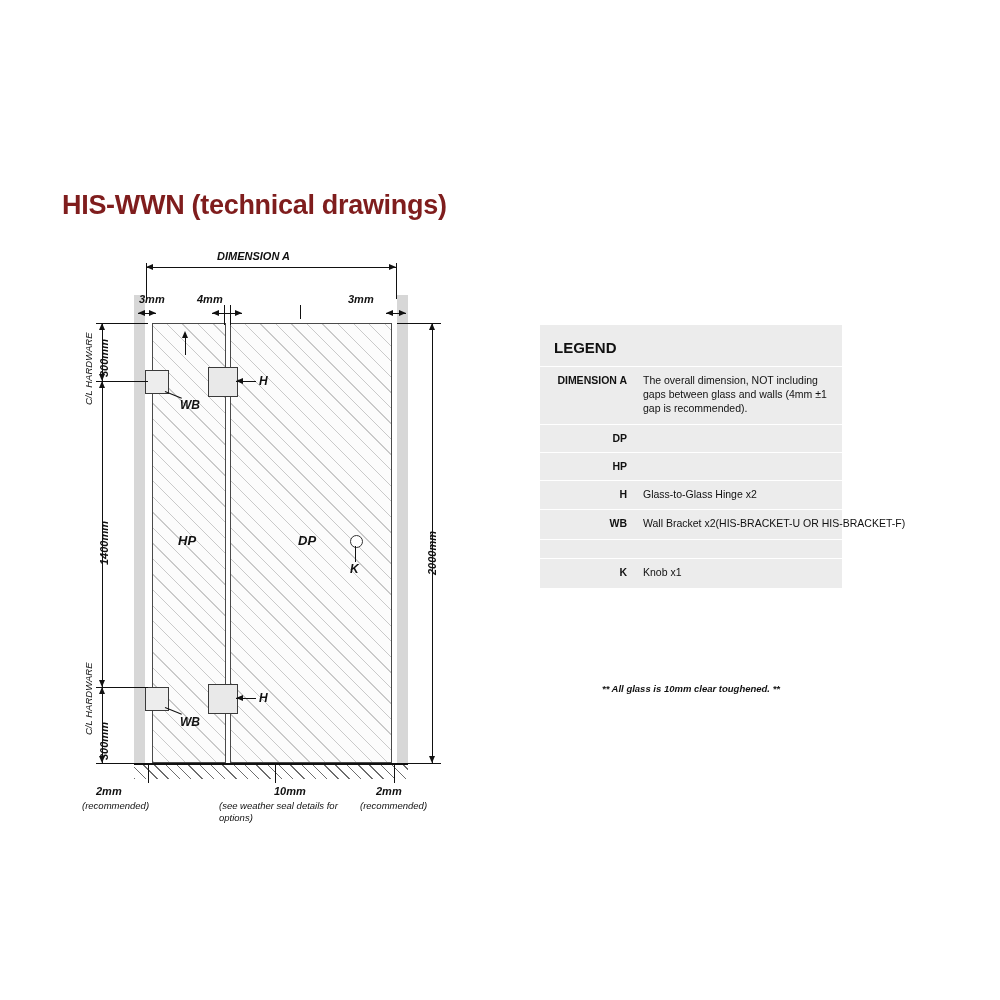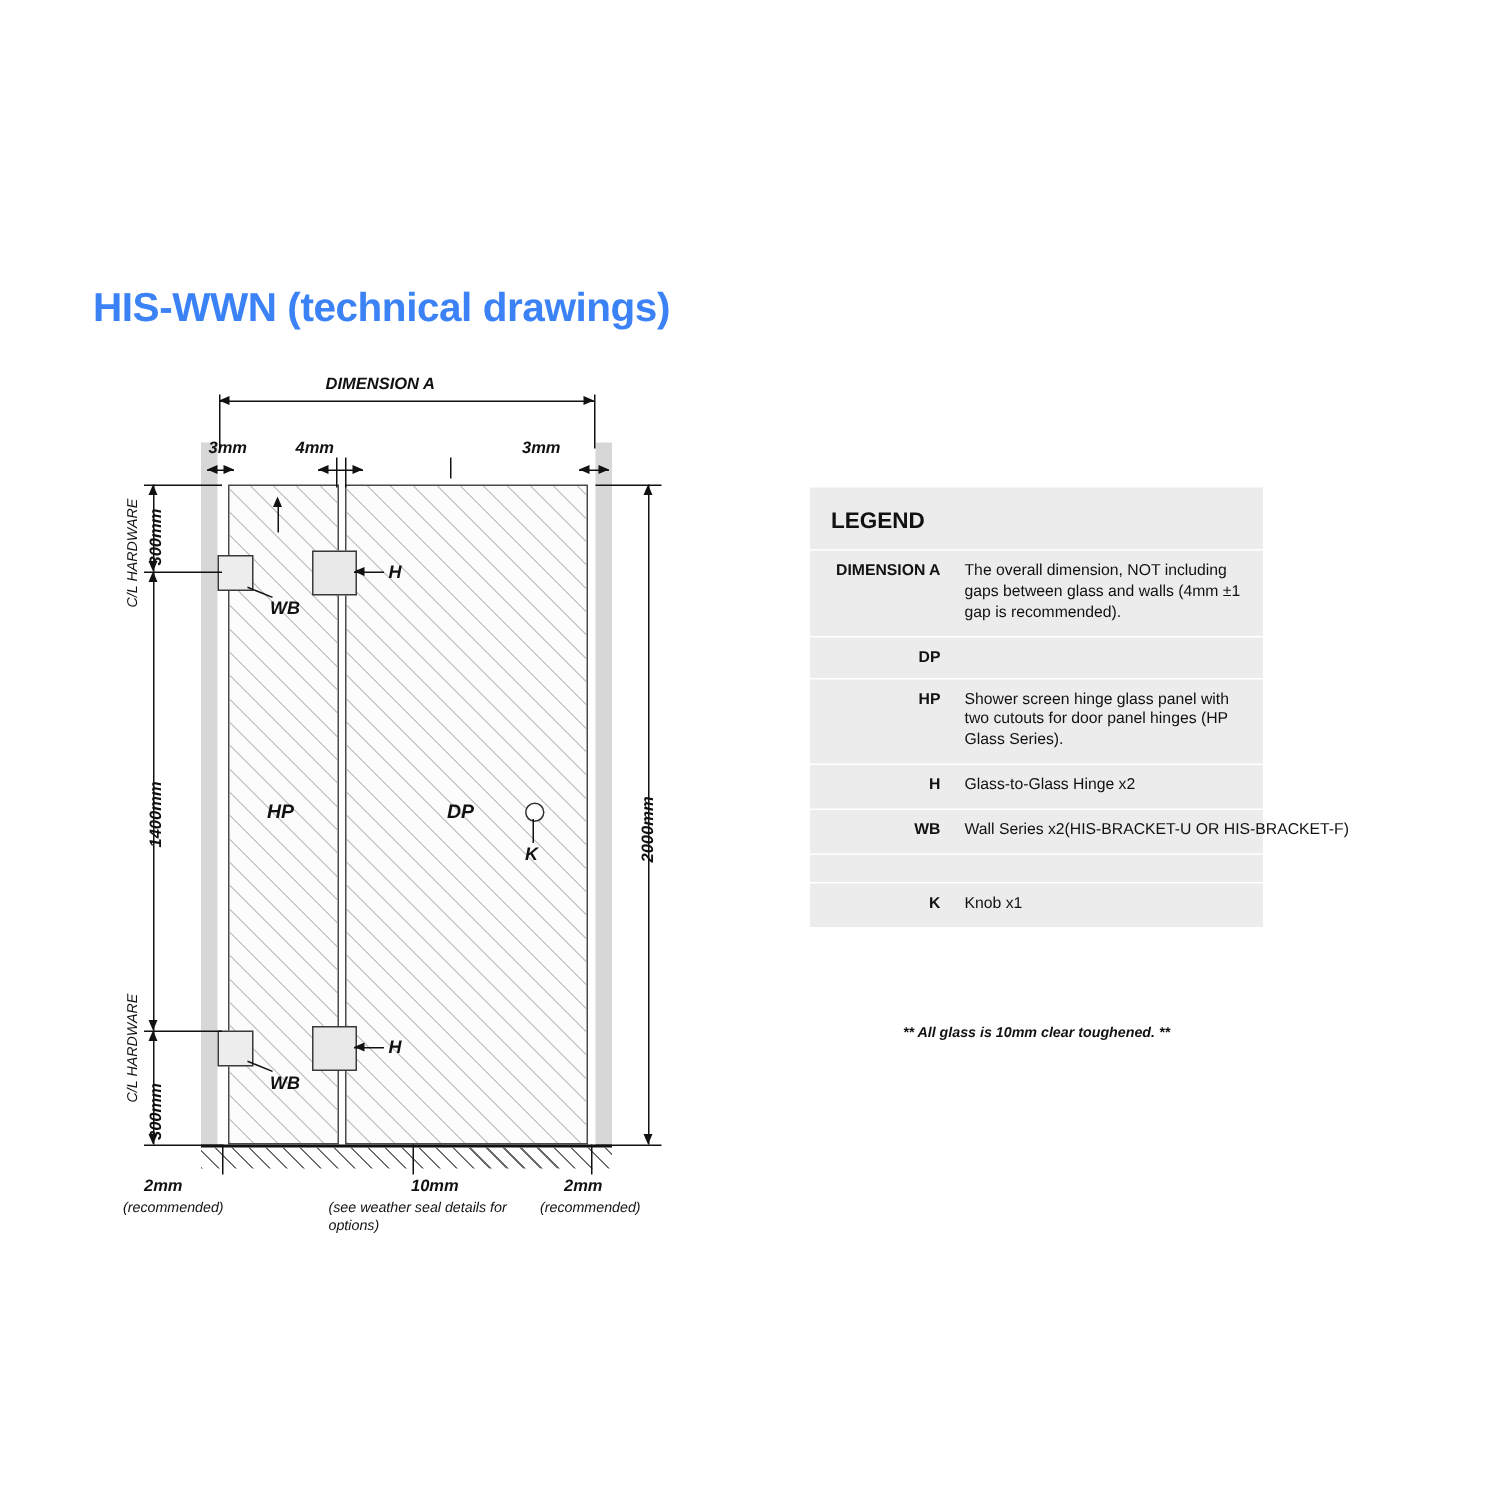--- a/index.html
+++ b/index.html
@@ -17,21 +17,21 @@
   }
 
   
   #page-title {
     position: absolute;
     left: 62px;
     top: 190px;
     font-size: 27px;
     font-weight: bold;
     letter-spacing: -0.3px;
-    color: #3b82f6;
+    color: #7f1d1d;
     white-space: nowrap;
   }
 
   
   #drawing {
     position: absolute;
     left: 60px;
     top: 245px;
     width: 420px;
     height: 600px;
@@ -328,31 +328,30 @@
     <div class="key">DIMENSION A</div>
     <div class="val">The overall dimension, NOT including gaps between glass and walls (4mm ±1 gap is recommended).</div>
   </div>
 
   <div class="legend-row">
     <div class="key">DP</div>
   </div>
 
   <div class="legend-row">
     <div class="key">HP</div>
-    <div class="val">Shower screen hinge glass panel with two cutouts for door panel hinges (HP Glass Series).</div>
   </div>
 
   <div class="legend-row">
     <div class="key">H</div>
     <div class="val">Glass-to-Glass Hinge x2</div>
   </div>
 
   <div class="legend-row wide">
     <div class="key">WB</div>
-    <div class="val">Wall Series x2(HIS-BRACKET-U OR HIS-BRACKET-F)</div>
+    <div class="val">Wall Bracket x2(HIS-BRACKET-U OR HIS-BRACKET-F)</div>
   </div>
 
   <div class="legend-row spacer">
     <div class="key"></div>
     <div class="val"></div>
   </div>
 
   <div class="legend-row">
     <div class="key">K</div>
     <div class="val">Knob x1</div>

